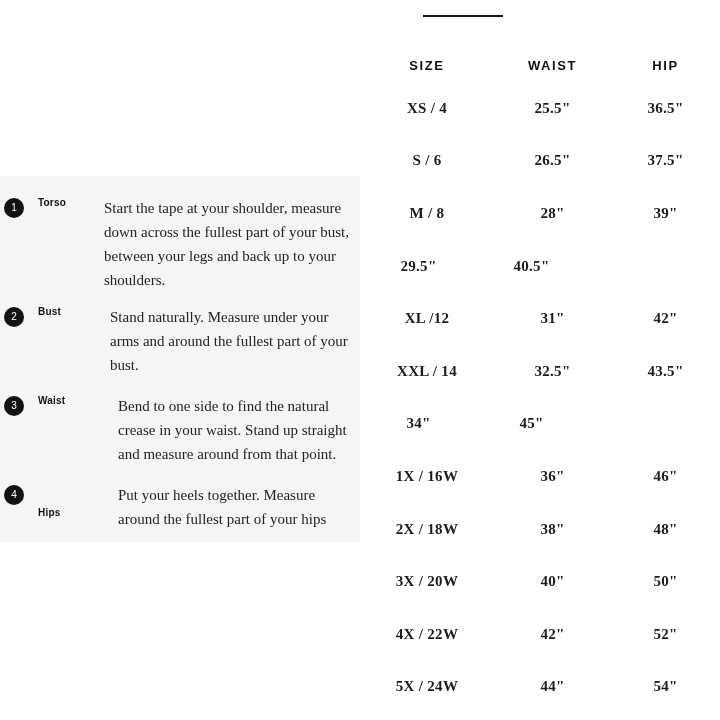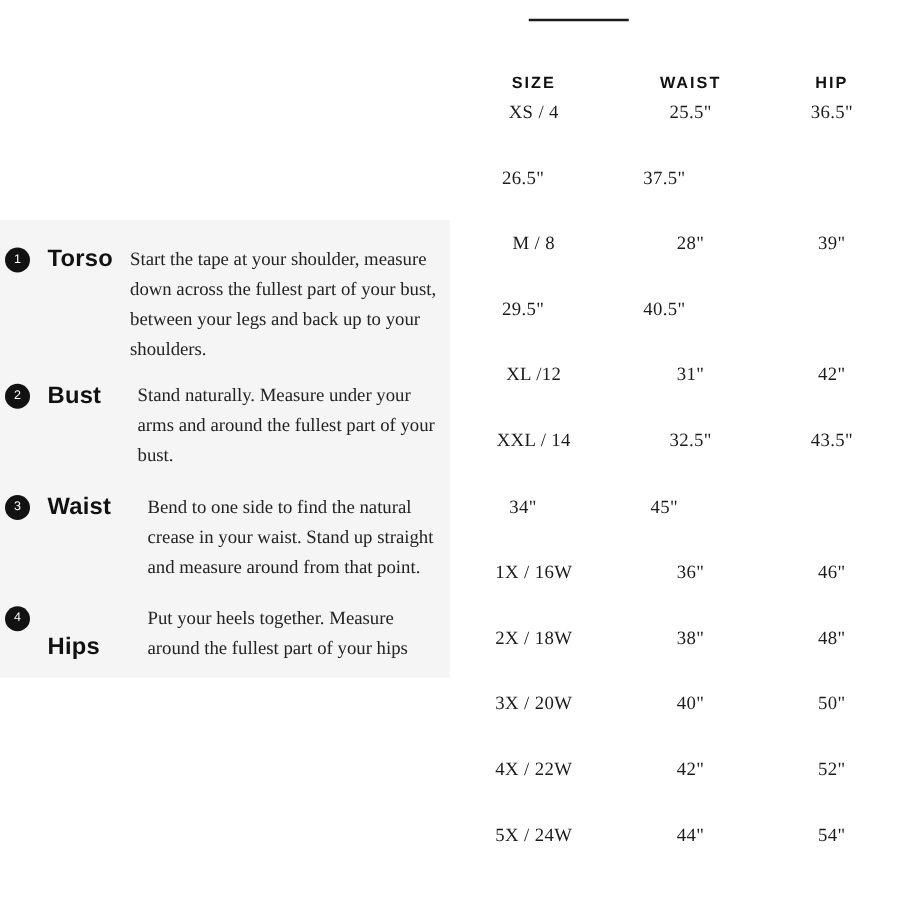--- a/index.html
+++ b/index.html
@@ -41,21 +41,21 @@
     font-family: "Liberation Sans", sans-serif;
     font-size: 10px;
     line-height: 20px;
     text-align: center;
     flex: 0 0 auto;
     margin-left: 4px;
     margin-top: 2px;
   }
   .guide-title {
     font-family: "Liberation Sans", sans-serif;
-    font-size: 19px;
+    font-size: 10px;
     font-weight: bold;
     color: #111111;
     margin-left: 14px;
     margin-top: 1px;
     flex: 0 0 auto;
     letter-spacing: 0.2px;
   }
   .guide-desc {
     font-family: "Liberation Serif", serif;
     font-size: 15px;
@@ -116,21 +116,23 @@
     letter-spacing: 1.6px;
     color: #111111;
     text-align: center;
   }
   .col-size  { width: 134px; }
   .col-waist { width: 117px; }
   .col-hip   { width: 109px; }
 
   .tbl-row {
     display: flex;
+    align-items: center;
     height: 52.6px;
+    font-weight: bold;
   }
   .tbl-row span {
     font-family: "Liberation Serif", serif;
     font-size: 15px;
     color: #1c1c1c;
     text-align: center;
     letter-spacing: 0.3px;
   }
 </style>
 </head>
@@ -175,20 +177,21 @@
       <span class="col-hip">HIP</span>
     </div>
 
     <div class="tbl-row">
       <span class="col-size">XS / 4</span>
       <span class="col-waist">25.5"</span>
       <span class="col-hip">36.5"</span>
     </div>
 
     <div class="tbl-row">
+      <span class="col-size">S / 6</span>
       <span class="col-waist">26.5"</span>
       <span class="col-hip">37.5"</span>
     </div>
 
     <div class="tbl-row">
       <span class="col-size">M / 8</span>
       <span class="col-waist">28"</span>
       <span class="col-hip">39"</span>
     </div>
 

